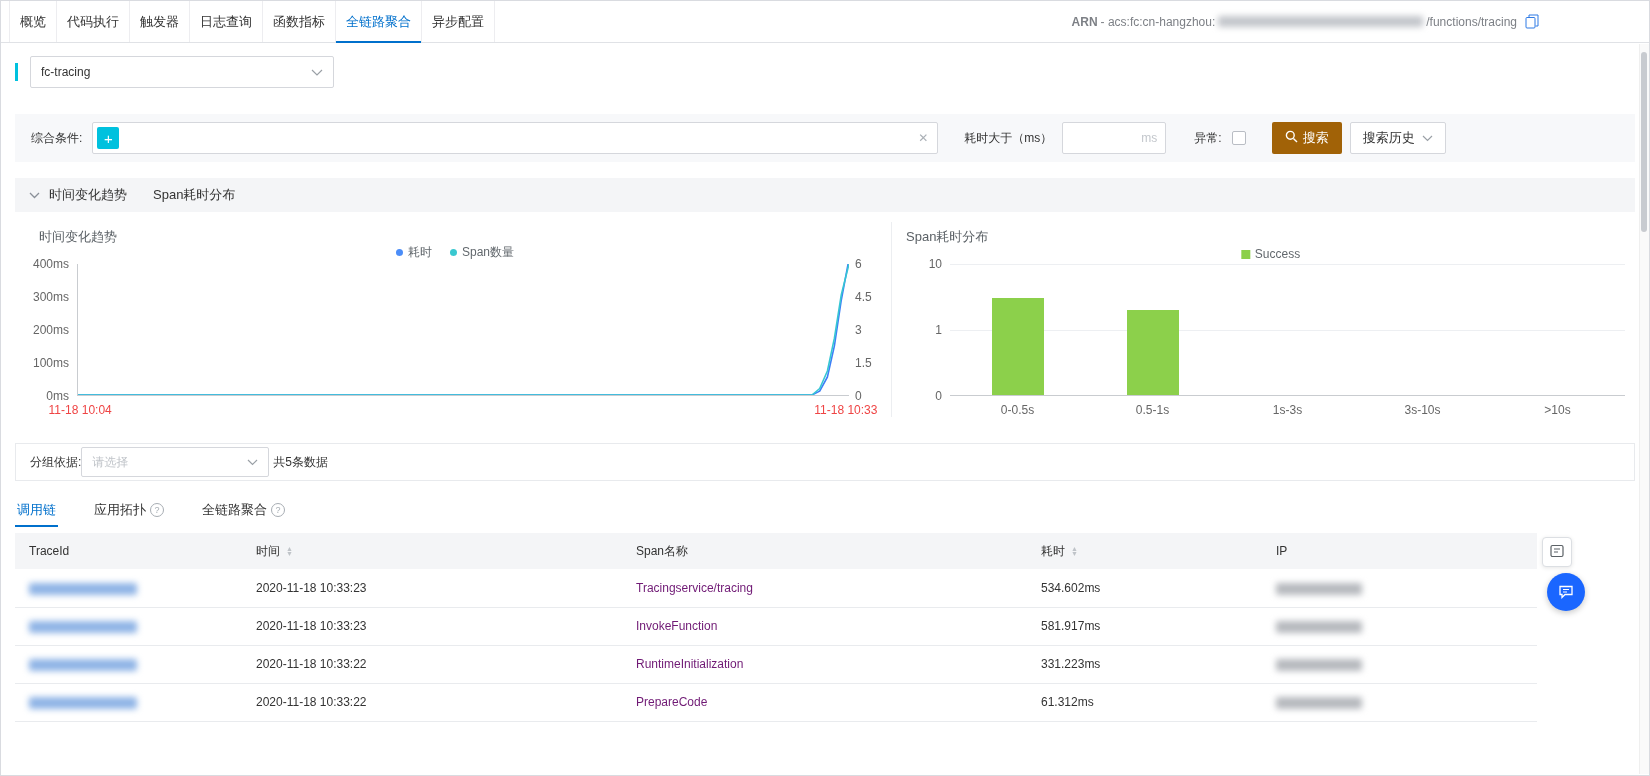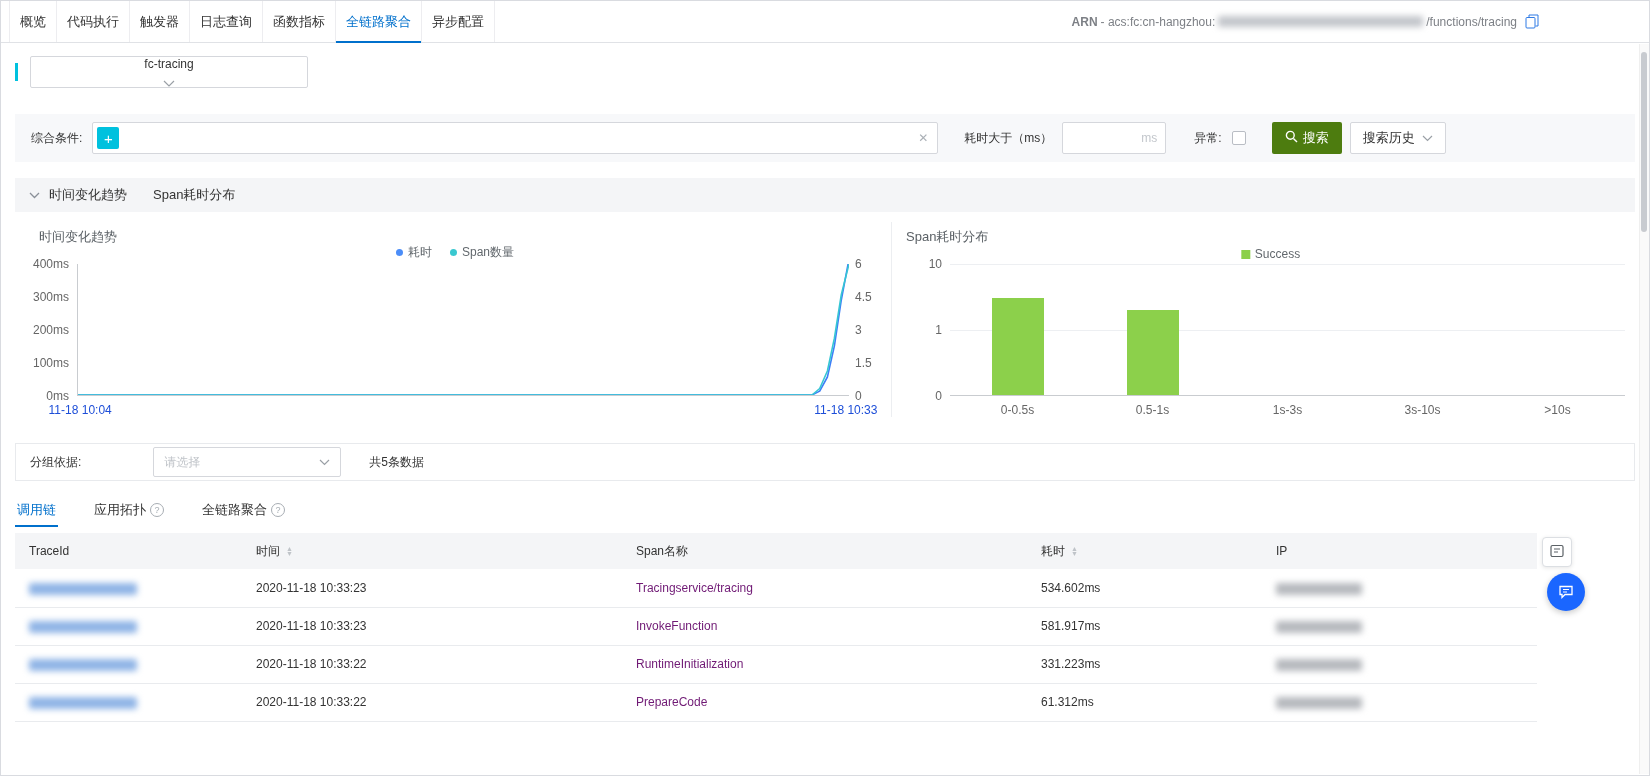--- a/index.html
+++ b/index.html
@@ -15,34 +15,34 @@
   .top-tab.active::after { content:""; position:absolute; left:0; right:0; bottom:-1px; height:2px; background:#0070cc; }
   .arn { margin-left:auto; display:flex; align-items:center; gap:3px; padding-right:110px; color:#7d8086; font-size:12px; white-space:nowrap; }
   .arn-label { font-weight:bold; }
   .arn-chip { width:205px; height:11px; background:#c3c6cb; border-radius:2px; filter:blur(3px); }
   .copy-icon { margin-left:5px; display:flex; cursor:pointer; }
 
   
   .toolbar-row { margin:13px 14px 0; display:flex; align-items:center; }
   .accent-bar { width:3px; height:18px; background:#00c1de; margin-right:12px; }
   .select-box, .time-box { display:flex; align-items:center; justify-content:space-between; height:32px; border:1px solid #d5d7dc; border-radius:2px; background:#fff; padding:0 10px; cursor:pointer; }
-  .select-box { width:278px;flex-direction:column; }
+  .select-box { width:304px; }
   .time-box { width:300px; margin-left:auto; }
 
   
   .filter-bar { margin:26px 14px 0; height:48px; background:#f7f8fa; display:flex; align-items:center; padding:0 16px; }
   .f-label { color:#333; margin-right:10px; white-space:nowrap; }
   .cond-wrap { position:relative; width:846px; height:32px; margin-right:26px; }
   .cond-input { width:100%; height:100%; border:1px solid #d5d7dc; border-radius:2px; padding:0 30px 0 38px; font-size:12px; font-family:inherit; }
   .plus-btn { position:absolute; left:5px; top:5px; width:22px; height:22px; background:#00c1de; color:#fff; border-radius:2px; display:flex; align-items:center; justify-content:center; font-size:15px; cursor:pointer; }
   .clear-x { position:absolute; right:10px; top:9px; color:#aab0b6; font-size:12px; cursor:pointer; }
   .dur-input { width:104px; height:32px; border:1px solid #d5d7dc; border-radius:2px; text-align:right; padding:0 8px; margin-right:28px; font-size:12px; font-family:inherit; }
   .dur-input::placeholder { color:#c3c7cc; }
   .checkbox { width:14px; height:14px; border:1px solid #b9bdc4; border-radius:2px; background:#fff; margin-right:26px; cursor:pointer; }
-  .search-btn { display:flex; align-items:center; gap:5px; height:32px; padding:0 13px; background:#4d7c0f; color:#fff; border-radius:2px; font-size:13px; cursor:pointer; margin-right:8px; white-space:nowrap; }
+  .search-btn { display:flex; align-items:center; gap:5px; height:32px; padding:0 13px; background:#a16207; color:#fff; border-radius:2px; font-size:13px; cursor:pointer; margin-right:8px; white-space:nowrap; }
   .history-btn { display:flex; align-items:center; gap:7px; height:32px; padding:0 12px; background:#fff; border:1px solid #d5d7dc; border-radius:2px; font-size:13px; cursor:pointer; white-space:nowrap; }
 
   
   .section-bar { margin:16px 14px 0; height:34px; background:#f4f5f7; display:flex; align-items:center; padding:0 14px; font-size:13px; }
   .section-bar .caret { margin-right:9px; display:flex; cursor:pointer; }
   .section-title { color:#333; }
   .section-title + .section-title { margin-left:26px; }
 
   
   .charts { margin:0 14px; display:flex; padding:10px 0 18px; background:#fff; }
@@ -58,32 +58,32 @@
   .dot.square { width:9px; height:9px; }
   .plot-grid { display:grid; grid-template-columns:52px 1fr 36px; }
   .chart-panel.right .plot-grid { grid-template-columns:44px 1fr 10px; }
   .yaxis { position:relative; height:132px; }
   .yaxis .tick { position:absolute; right:8px; transform:translateY(-50%); color:#666; white-space:nowrap; }
   .yaxis.right-labels .tick { left:6px; right:auto; }
   .plot { position:relative; height:132px; border-bottom:1px solid #c9ccd0; }
   .plot.with-yaxis { border-left:1px solid #c9ccd0; }
   .plot svg { position:absolute; left:0; top:0; overflow:hidden; }
   .gridline { position:absolute; left:0; right:0; height:1px; background:#edeff2; }
-  .xrow { grid-column:2; display:flex; justify-content:space-between; padding-top:7px; color:#1d4ed8; }
+  .xrow { grid-column:2; display:flex; justify-content:space-between; padding-top:7px; color:#ef4444; }
   .xrow .first { transform:translateX(-45%); }
   .xrow .last { transform:translateX(45%); }
   .bars-row { position:absolute; inset:0; display:flex; align-items:flex-end; }
   .bar-slot { flex:1; display:flex; justify-content:center; align-items:flex-end; height:100%; }
   .bar { width:52px; }
   .catrow { grid-column:2; display:flex; padding-top:7px; color:#666; }
   .cat { flex:1; text-align:center; }
 
   
-  .group-row { margin:8px 14px 0; height:38px; border:1px solid #e8eaed; display:flex; align-items:center; padding:0 14px; gap:24px; background:#fff; }
-  .group-select { width:188px; height:30px; border:1px solid #d5d7dc; border-radius:2px; display:flex; align-items:center; justify-content:space-between; padding:0 10px; color:#c0c4c9; cursor:pointer; background:#fff;margin-left:48px; }
+  .group-row { margin:8px 14px 0; height:38px; border:1px solid #e8eaed; display:flex; align-items:center; padding:0 14px; gap:0; background:#fff; }
+  .group-select { width:188px; height:30px; border:1px solid #d5d7dc; border-radius:2px; display:flex; align-items:center; justify-content:space-between; padding:0 10px; color:#c0c4c9; cursor:pointer; background:#fff; }
   .total-text { color:#333; margin-left:4px; }
 
   
   .lower-tabs { margin:12px 14px 0; display:flex; gap:34px; height:34px; }
   .lower-tab { display:flex; align-items:center; gap:4px; font-size:13px; color:#333; cursor:pointer; position:relative; padding:0 2px; }
   .lower-tab.active { color:#0070cc; }
   .lower-tab.active::after { content:""; position:absolute; left:0; right:0; bottom:0; height:2px; background:#0070cc; }
   .help-icon { width:14px; height:14px; border:1px solid #a7adb3; color:#a7adb3; border-radius:50%; font-size:9px; display:flex; align-items:center; justify-content:center; cursor:pointer; }
 
   

